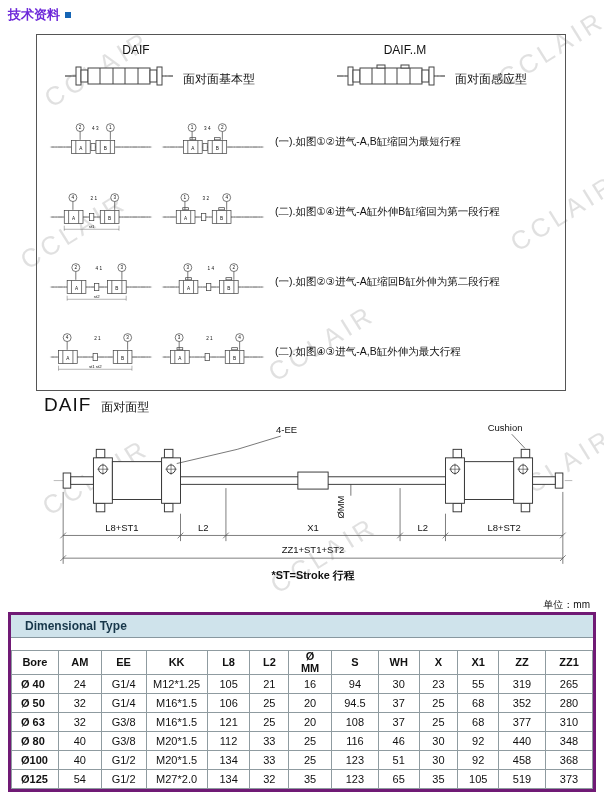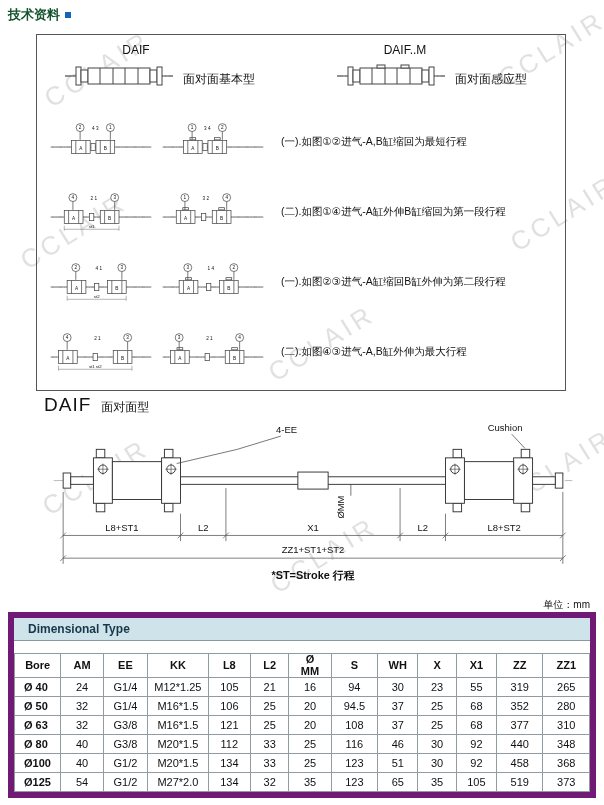--- a/index.html
+++ b/index.html
@@ -8,32 +8,32 @@
     position: relative; width: 604px; height: 805px; background: #fff;
     font-family: "Liberation Sans", "DejaVu Sans", sans-serif; overflow: hidden; color:#111;
   }
   
   .wm {
     position: absolute; transform: rotate(-32deg); font-size: 26px; letter-spacing: 4px;
     color: #c3c3c3; opacity: .5; z-index: 0; user-select: none; white-space: nowrap;
   }
   
   .hdr { position: absolute; top: 6px; left: 8px; display: flex; align-items: center; gap: 5px;
-         color: #14532d; font-weight: bold; font-size: 13px; z-index: 2; }
+         color: #6d28d9; font-weight: bold; font-size: 13px; z-index: 2; }
   .hdr .sq { width: 6px; height: 6px; background: #1565b5; }
   
   .dbox { position: absolute; left: 36px; top: 34px; width: 530px; height: 357px;
           border: 1px solid #555; z-index: 1; }
   .model-name { position: absolute; font-size: 12px; text-align: center; }
   .type-label { position: absolute; font-size: 12px; }
   .mini { position: absolute; width: 112px; height: 26px; }
   .steps { position: absolute; left: 10px; right: 6px; top: 72px; }
   .step-row { display: flex; align-items: center; height: 70px; gap: 4px; }
   .schem { width: 108px; height: 58px; flex: 0 0 auto; }
-  .step-note { flex: 1; font-size: 10.5px; line-height: 1.25; margin-left: 10px; }
+  .step-note { flex: 1; font-size: 10.5px; line-height: 1.25; margin-left: 4px; }
   
   .sln { stroke: #444; stroke-width: 1; fill: none; }
   .sdash { stroke: #888; stroke-width: .6; fill: none; stroke-dasharray: 6 2 1.5 2; }
   .sfw { fill: #fff; stroke: #444; stroke-width: 1; }
   .stx { font-family: "Liberation Sans", sans-serif; font-size: 6.5px; fill: #111; text-anchor: middle; }
   .sdm { font-size: 6px; }
   .sdim { stroke: #555; stroke-width: .6; }
   
   .sect-title { position: absolute; left: 44px; top: 394px; z-index: 1;
                 display: flex; align-items: baseline; gap: 10px; }
@@ -42,21 +42,21 @@
   
   .drawing { position: absolute; left: 48px; top: 420px; width: 530px; z-index: 1; }
   .dcl { stroke: #999; stroke-width: .7; stroke-dasharray: 10 3 2 3; fill: none; }
   .dfw { fill: #fff; stroke: #333; stroke-width: 1; }
   .dln { stroke: #333; fill: none; }
   .ddim { stroke: #555; stroke-width: .8; fill: none; }
   .dtx { font-family: "Liberation Sans", sans-serif; font-size: 10px; fill: #111; text-anchor: middle; }
   .dnote { font-size: 11.5px; font-weight: bold; }
   
   .unit { position: absolute; right: 14px; top: 598px; font-size: 10px; z-index: 1; text-align: center; }
-  .twrap { position: absolute; left: 8px; right: 8px; top: 612px; border: 6px solid #701a75;
+  .twrap { position: absolute; left: 8px; right: 8px; top: 612px; border: 3px solid #701a75;
            background: #fff; z-index: 1; }
   .ttitle { background: #cfe3eb; color: #17374a; font-weight: bold; font-size: 12px;
             padding: 4px 0 4px 14px; border-bottom: 1px solid #88989f; }
   table { width: 100%; border-collapse: collapse; table-layout: fixed; font-size: 11px; margin-top: 12px; }
   th, td { border: 1px solid #8f9ba0; height: 19px; text-align: center; padding: 0;
            white-space: pre-line; overflow: hidden; }
   th { font-weight: bold; line-height: 1.05; }
   td.bore { font-weight: bold; text-align: left; padding-left: 9px; }
 </style>
 </head>

